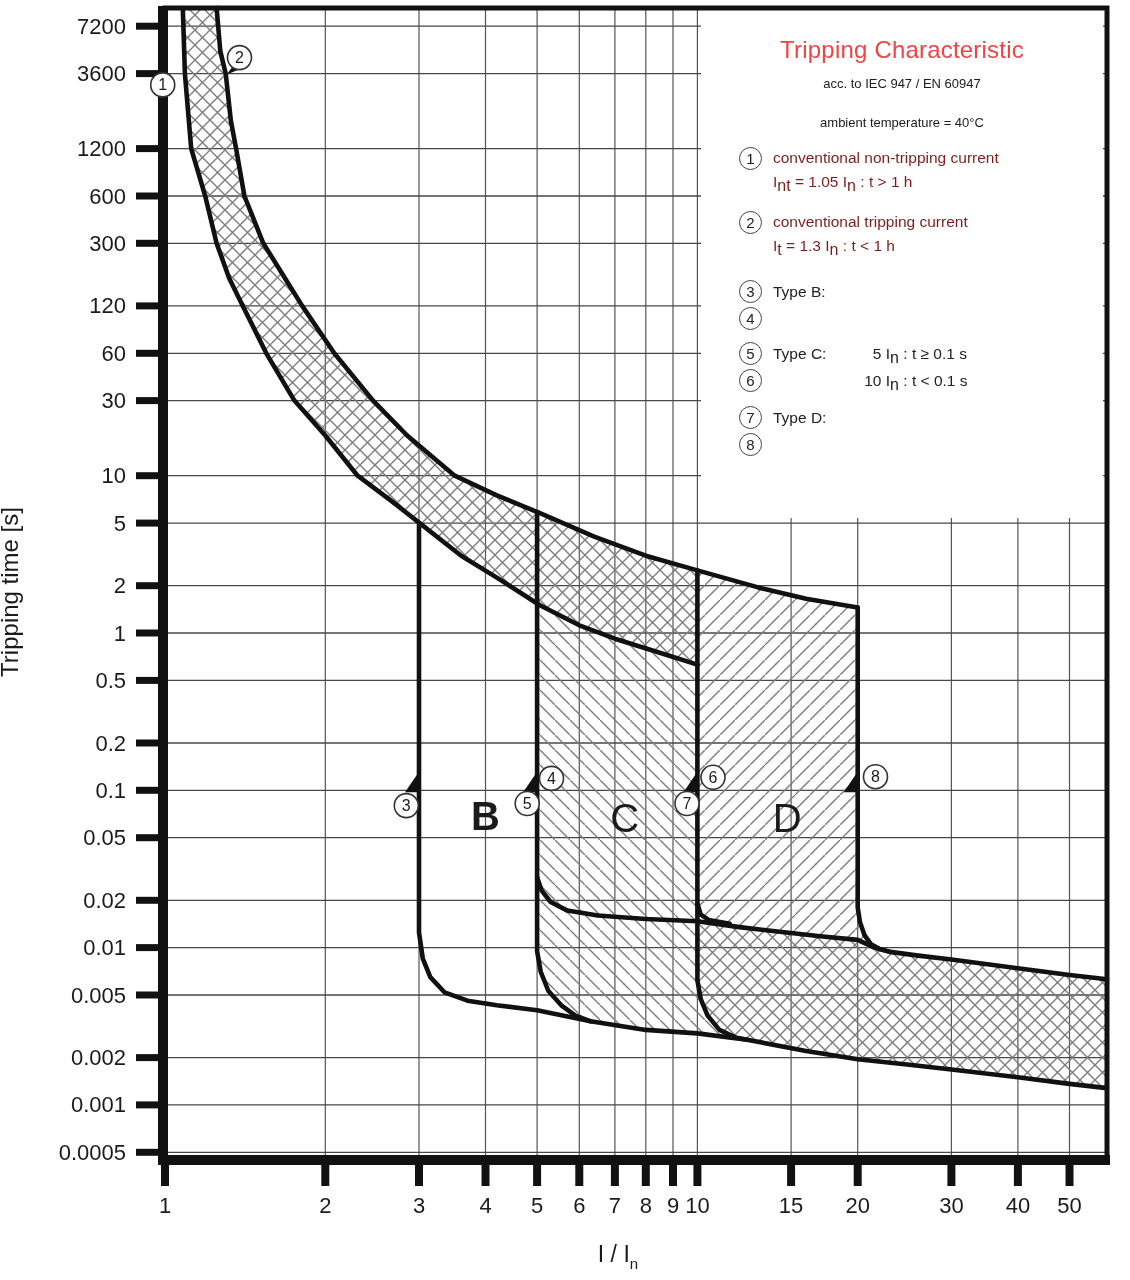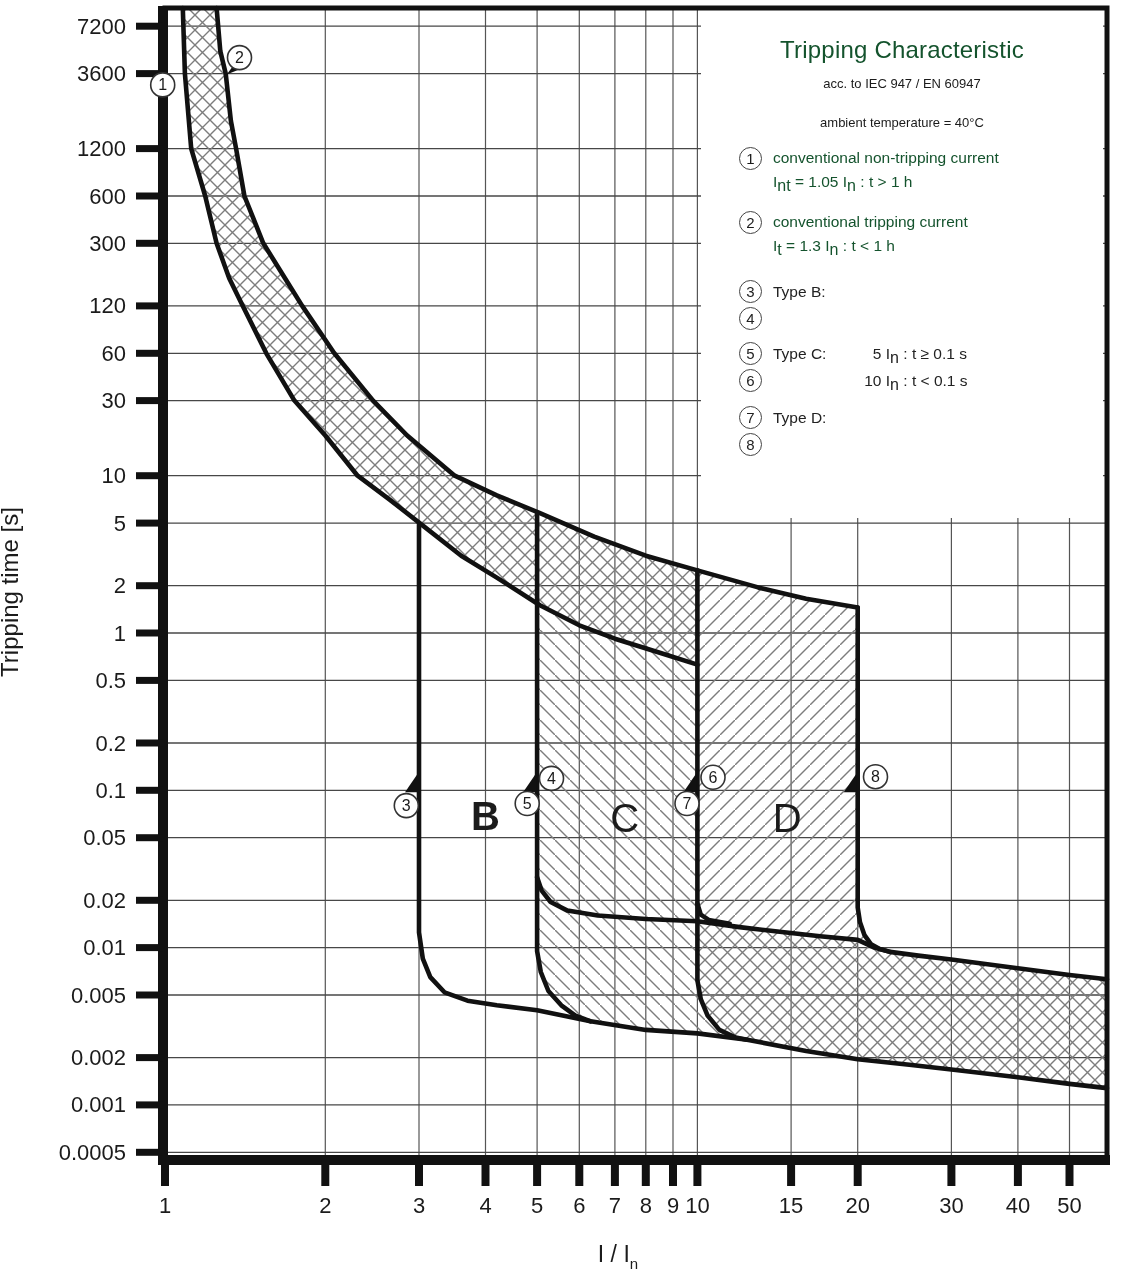--- a/index.html
+++ b/index.html
@@ -1,29 +1,29 @@
 <!DOCTYPE html>
 <html><head>
 <meta charset="utf-8">
 <style>
   html,body{margin:0;padding:0;background:#fff}
   .stage{position:relative;width:1112px;height:1280px;background:#fff;overflow:hidden;
          font-family:"Liberation Sans",sans-serif;color:#1b1b1b}
   #svghost, #svghost svg{position:absolute;left:0;top:0;width:1130px;height:1280px}
   svg text{font-family:"Liberation Sans",sans-serif;fill:#1b1b1b}
   .legend{position:absolute;left:702px;top:8px;width:400px}
-  .lg-title{margin-top:28px;text-align:center;font-size:24px;letter-spacing:.2px;color:#14532d}
+  .lg-title{margin-top:28px;text-align:center;font-size:24px;letter-spacing:.2px;color:#ef4444}
   .lg-sub{margin-top:12px;text-align:center;font-size:13px}
   .lg-sub + .lg-sub{margin-top:24px}
   .lg-note{display:flex;margin:16px 0 0 37px}
   .lg-note:first-child{margin-top:16px}
   .badge{display:inline-flex;align-items:center;justify-content:center;width:23px;height:23px;
          border:1.5px solid #444;border-radius:50%;font-size:15px;background:#fff;box-sizing:border-box;flex:0 0 auto}
   .lg-note .bcol{padding-top:1px}
-  .lg-note .txt{margin-left:11px;font-size:15.5px;line-height:24px;color:#14532d}
+  .lg-note .txt{margin-left:11px;font-size:15.5px;line-height:24px;color:#7f1d1d}
   sub{font-size:16px;line-height:0}
   .lg-types{margin-top:20px}
   .lg-type{display:flex;margin:10px 0 0 37px;font-size:15.5px;line-height:27px;color:#222}
   .lg-type .bcol{display:flex;flex-direction:column;gap:4px;width:34px;padding-top:2px}
   .type-label{width:78px}
   .amt{display:inline-block;width:48px;text-align:right}
 </style>
 </head>
 <body>
 

